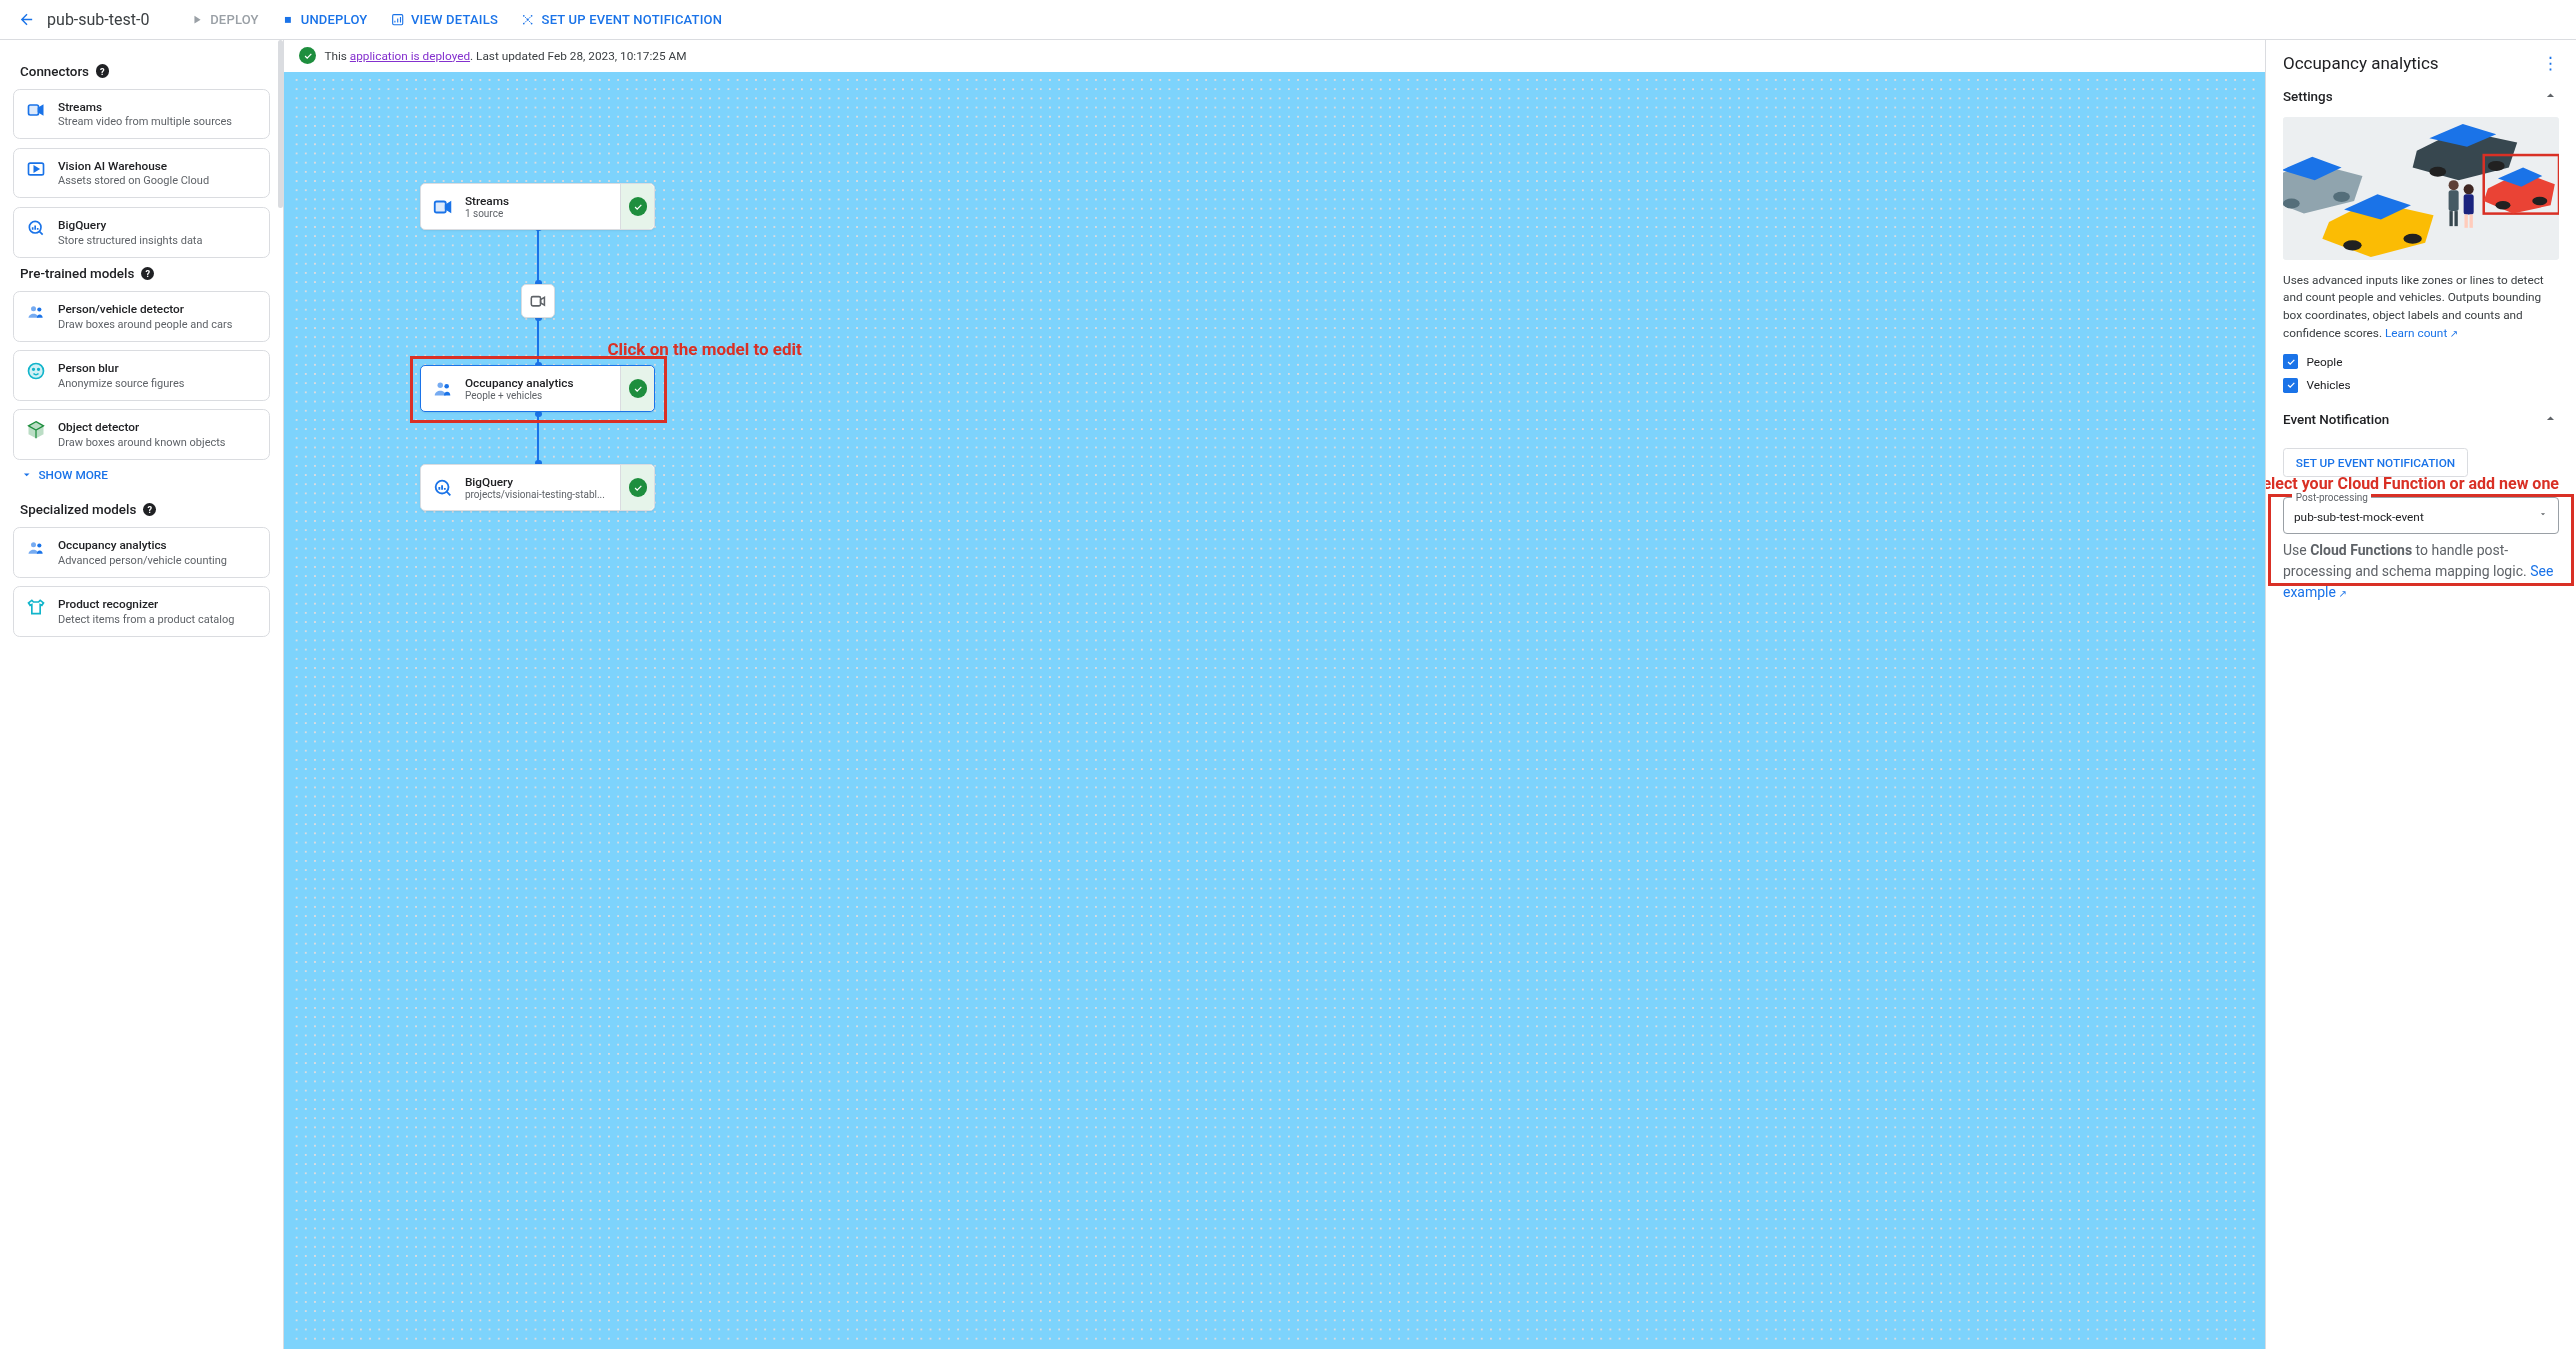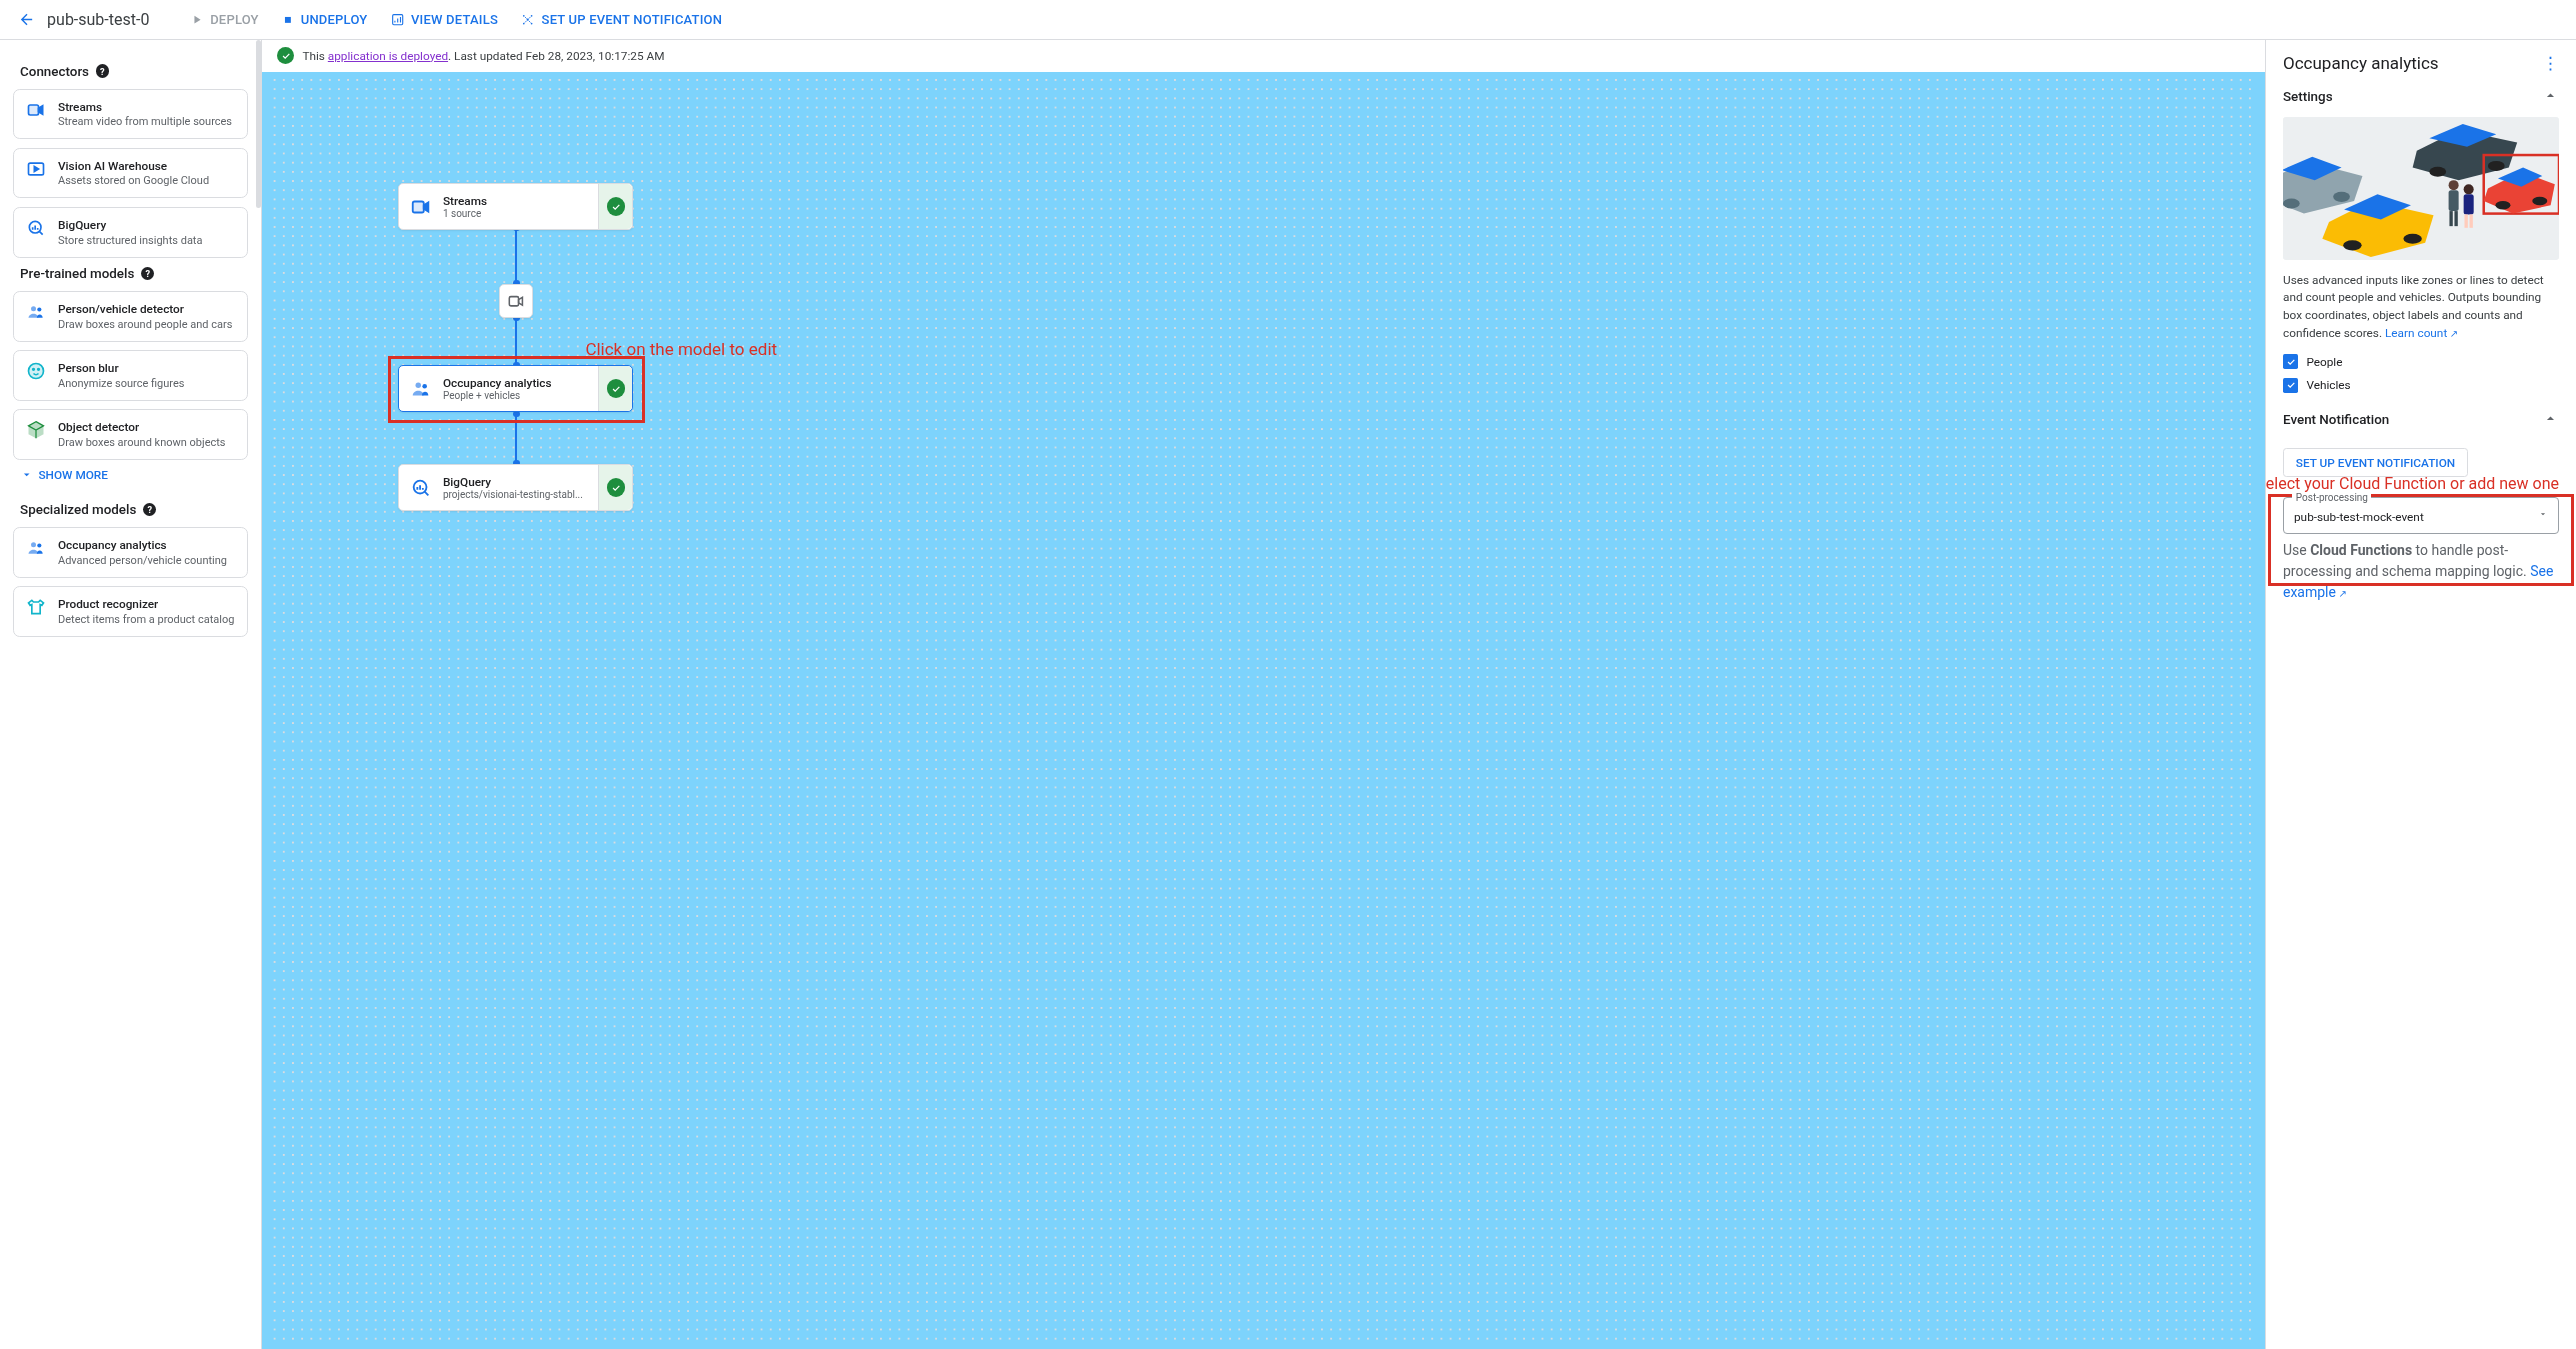--- a/index.html
+++ b/index.html
@@ -10,21 +10,21 @@
   .back-btn { width: 27px; height: 27px; display: flex; align-items: center; justify-content: center; cursor: pointer; border-radius: 50%; }
   .app-title { font-size: 16px; font-weight: 400; color: #3c4043; margin-right: 34px; text-align: right; }
   .tb-actions { display: flex; gap: 23.5px; align-items: center; }
   .tb-btn { display: flex; align-items: center; gap: 6.7px; color: #1a73e8; font-size: 13px; font-weight: 500; cursor: pointer; letter-spacing: 0.2px; }
   .tb-btn.disabled { color: #9aa0a6; cursor: default; }
   
   
   .main { display: flex; height: calc(100vh - 40px); }
   
   
-  .sidebar { width: 262px; border-right: 0.8px solid #dadce0; padding: 17px 13.4px; overflow-y: auto; position: relative; }
+  .sidebar { width: 284px; border-right: 0.8px solid #dadce0; padding: 17px 13.4px; overflow-y: auto; position: relative; }
   .sidebar::after { content:""; position:absolute; right:0; top:0; width:5px; height:168px; background:#dadce0; border-radius:2.5px;}
   .sb-section-title { font-size: 13.4px; font-weight: 500; color: #202124; margin: 6.7px 0 10px 6.7px; display: flex; align-items: center; gap: 6.7px; }
   .help-icon { width: 13.4px; height: 13.4px; background: #202124; color: #fff; border-radius: 50%; font-size: 9.2px; display: inline-flex; align-items: center; justify-content: center; font-weight: bold; }
   .sb-card { border: 0.8px solid #dadce0; border-radius: 6.7px; padding: 10px 11.8px; margin-bottom: 8.4px; display: flex; gap: 11.8px; align-items: flex-start; cursor: pointer; background:#fff; }
   .sb-icon { width: 20px; height: 20px; flex-shrink: 0; display:flex; align-items:center; justify-content:center;}
   .sb-card-title { font-size: 11.8px; font-weight: 500; color: #202124; }
   .sb-card-sub { font-size: 11px; color: #5f6368; margin-top: 1.7px; }
   .show-more { color: #1a73e8; font-size: 11.8px; font-weight: 500; cursor: pointer; margin: 8.4px 0 20px 6.7px; display: flex; align-items: center; gap: 5px; }
   
   
@@ -43,21 +43,21 @@
   .node .n-status .ok { width:18.5px; height:18.5px; background:#1e8e3e; border-radius:50%; display:flex;align-items:center;justify-content:center;}
   .node.selected { border:1.7px solid #1a73e8; }
   
   .mid-icon { position:absolute; width:34px; height:34px; background:#fff; border:0.8px solid #dadce0; border-radius:5px; display:flex; align-items:center; justify-content:center; box-shadow: 0 0.8px 1.7px rgba(60,64,67,.1);}
   
   .edge { position:absolute; width:1.7px; background:#1a73e8;}
   .edge::before, .edge::after { content:""; position:absolute; width:6.7px; height:6.7px; background:#1a73e8; border-radius:50%; left:-2.5px;}
   .edge::before { top:-3.4px;}
   .edge::after { bottom:-3.4px;}
   
-  .annot { position:absolute; color:#d93025; font-size:17px; font-weight:400;}
+  .annot { position:absolute; color:#d93025; font-size:17px; font-weight:700;}
   .red-box { position:absolute; border:3.4px solid #d93025;}
   
   
   .rpanel { width: 311px; border-left: 0.8px solid #dadce0; padding: 13.4px 17px; overflow-y: auto; }
   .rp-head { display:flex; justify-content:space-between; align-items:center; margin-bottom:13.4px;}
   .rp-title { font-size:17px; font-weight:400; color:#202124;}
   .more-btn { color:#1a73e8; cursor:pointer; font-size:17px;}
   .rp-sec-head { display:flex; justify-content:space-between; align-items:center; margin: 6.7px 0 10px;}
   .rp-sec-title { font-size:13.4px; font-weight:500;}
   .chev { cursor:pointer;}

